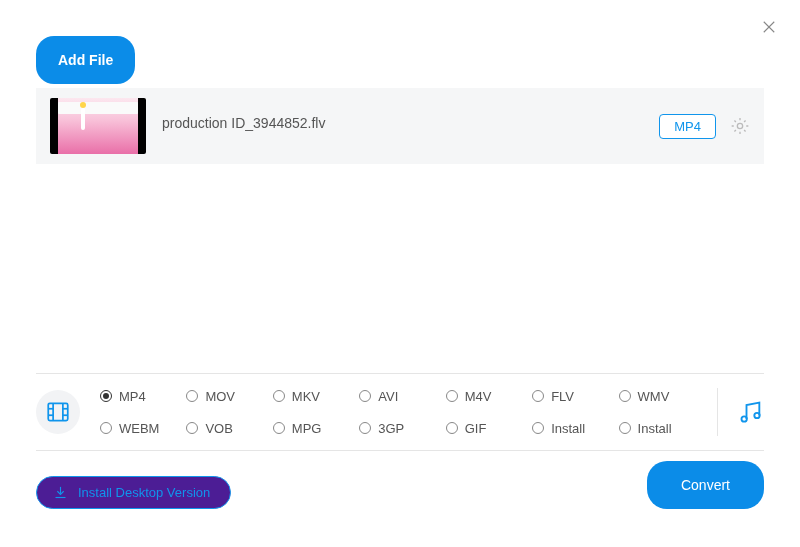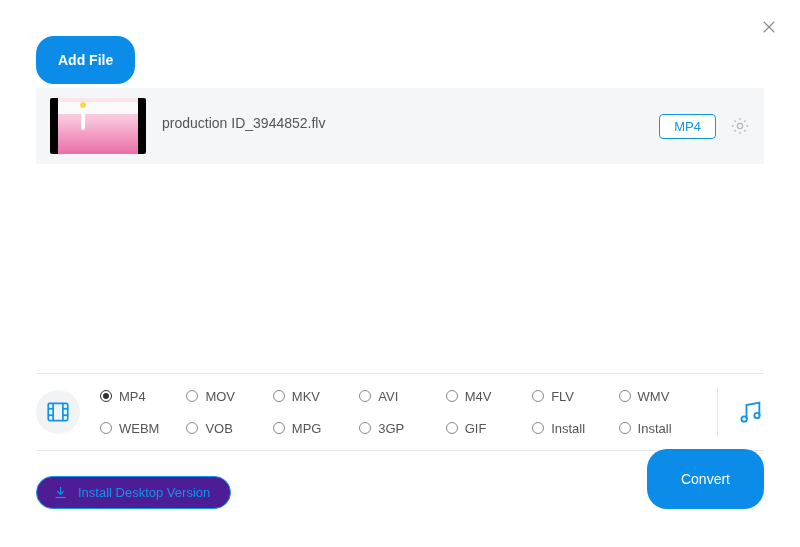--- a/index.html
+++ b/index.html
@@ -202,21 +202,21 @@
   }
   .install-btn .dl-icon svg { width: 100%; height: 100%; }
   .convert-btn {
     position: absolute;
     right: 36px;
     bottom: 38px;
     background: #0b8ce8;
     color: #fff;
     border: none;
     border-radius: 20px;
-    padding: 22px 34px;
+    padding: 16px 34px;
     font-size: 14px;
     font-weight: 500;
     cursor: pointer;
   }
 </style>
 </head>
 <body>
 
 <div class="close-btn">
   <svg viewBox="0 0 24 24" fill="none" stroke="currentColor" stroke-width="1.5">

